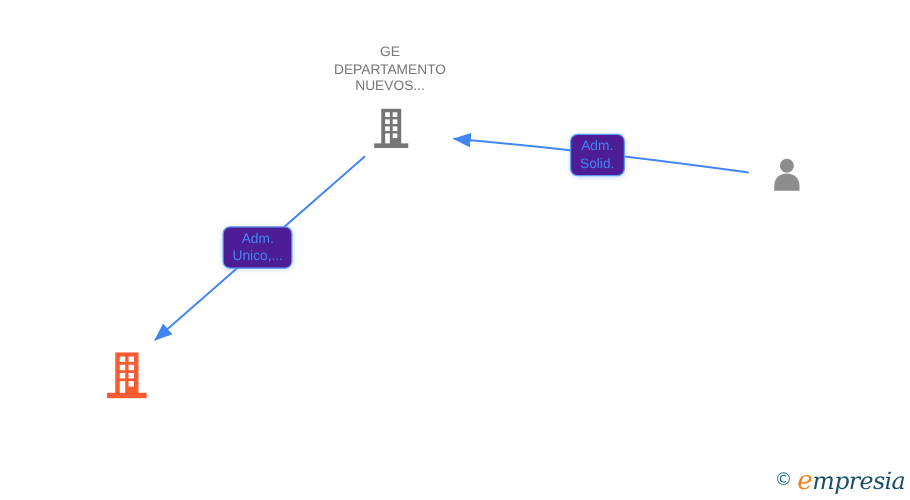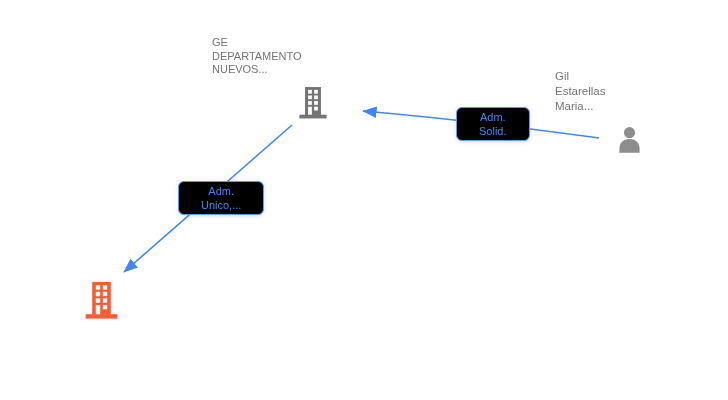--- a/index.html
+++ b/index.html
@@ -13,40 +13,41 @@
   }
   #edges-layer {
     position: absolute;
     left: 0; top: 0;
     width: 728px; height: 400px;
     pointer-events: none;
   }
   .node-label {
     position: absolute;
     color: #757575;
+    text-align: center;
     white-space: pre-line;
     cursor: pointer;
   }
   #ge-label    { left: 212px; top: 36px;  width: 200px; font-size: 11px;   line-height: 13.5px; }
   #gil-label   { left: 555px; top: 69px;  width: 150px; font-size: 11.5px; line-height: 15px; }
   #tax-label   { left: 20px;  top: 322px; width: 160px; font-size: 11.5px; line-height: 15px; font-weight: bold; color:#8a8a8a; }
   .node-icon { position: absolute; cursor: pointer; }
   #ge-icon   { left: 298px; top: 86px; }
   #gil-icon  { left: 616px; top: 126px; }
   #tax-icon  { left: 84px;  top: 281px; }
   .edge-label {
     position: absolute;
-    background: #000000;
+    background: #4c1d95;
     border: 1.5px solid #5f9bf6;
     border-radius: 6px;
     color: #4285f4;
     font-size: 11px;
     line-height: 14px;
     text-align: center;
-    padding: 2px 22px;
+    padding: 2px 7px;
     white-space: pre-line;
     box-shadow: 0 1px 4px rgba(66,133,244,0.25);
     cursor: pointer;
   }
   #edge-label-1 { left: 456px; top: 107px; }
   #edge-label-2 { left: 178px; top: 181px; }
   #logo {
     position: absolute;
     right: 4px;
     bottom: 4px;
@@ -97,23 +98,20 @@
         <rect x="10.8" y="9.5" width="4" height="4"></rect>
         <rect x="17.2" y="9.5" width="4" height="4"></rect>
         <rect x="10.8" y="15.5" width="4" height="4"></rect>
         <rect x="17.2" y="15.5" width="4" height="4"></rect>
         <rect x="17.2" y="21.5" width="4" height="4"></rect>
         <rect x="10.8" y="21.5" width="4" height="8.5"></rect>
       </g>
     </svg>
   </div>
 
-  <div class="node-label" id="gil-label">Gil
-Estarellas
-Maria...</div>
   <div class="node-icon" id="gil-icon">
     <svg width="27" height="29" viewBox="0 0 30 32" xmlns="http://www.w3.org/2000/svg">
       <g fill="#8d8d8d">
         <circle cx="15" cy="7.2" r="6.2"></circle>
         <path d="M 15 14.2 C 8 14.2 3.8 18.6 3.8 25.2 L 3.8 29.5 L 26.2 29.5 L 26.2 25.2 C 26.2 18.6 22 14.2 15 14.2 Z"></path>
       </g>
     </svg>
   </div>
 
   <div class="node-icon" id="tax-icon">
@@ -131,14 +129,17 @@
         <rect x="10.8" y="21.5" width="4" height="8.5"></rect>
       </g>
     </svg>
   </div>
 
   <div class="edge-label" id="edge-label-1">Adm.
 Solid.</div>
   <div class="edge-label" id="edge-label-2">Adm.
 Unico,...</div>
 
+  <div id="logo">
+    <span class="copy">©</span><span class="brand"><span class="brand-first">e</span><span>mpresia</span></span>
+  </div>
 
 </div>
 
 </body></html>

